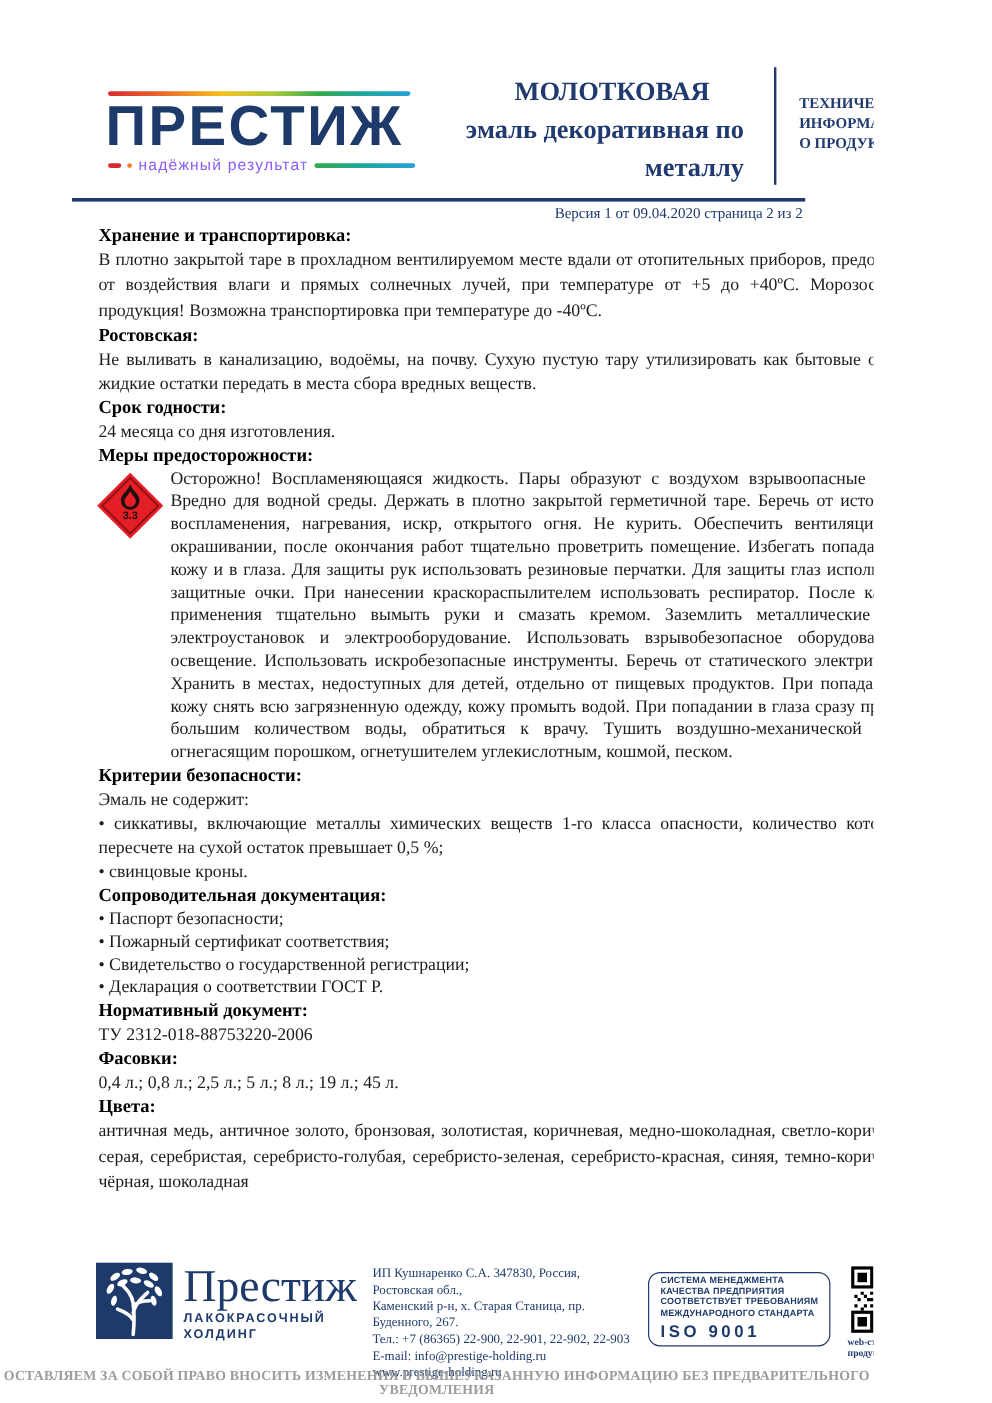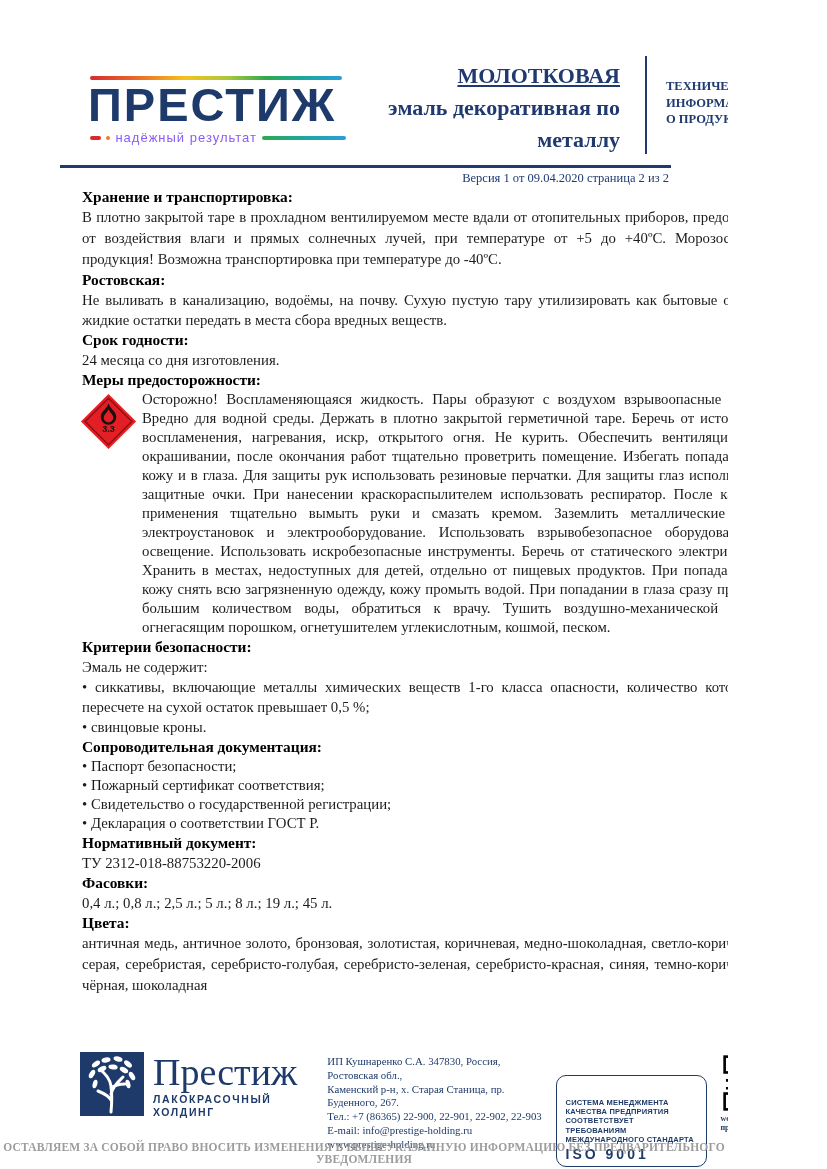--- a/index.html
+++ b/index.html
@@ -34,21 +34,21 @@
   }
   .dash-grad {
     flex: 0 0 84px; height: 4px; border-radius: 2px;
     background: linear-gradient(90deg,#31a84c,#1ba7a0,#2a9fd8);
   }
   .product-title {
     position: absolute; left: 330px; top: 60px; width: 290px;
     text-align: right; color: #203a70; font-weight: bold;
     font-size: 22px; line-height: 32px;
   }
-  .product-title .pt-line1 { display: block; padding-left: 70px; text-decoration: underline; }
+  .product-title .pt-line1 { display: block; text-align: center; padding-left: 70px; }
   .v-divider { position: absolute; left: 645px; top: 56px; width: 2px; height: 98px; background: #203a70; }
   .doc-type {
     position: absolute; left: 666px; top: 78px;
     color: #203a70; font-weight: bold; font-size: 12.5px; line-height: 16.5px;
   }
   .header-rule { position: absolute; left: 60px; right: 57px; top: 165px; height: 2.5px; background: #203a70; }
   .version-line {
     position: absolute; top: 171px; right: 59px;
     color: #203a70; font-size: 12.5px;
   }
@@ -65,25 +65,25 @@
 
   
   .footer { position: absolute; left: 80px; top: 1052px; width: 702px; display: flex; align-items: flex-start; }
   .tree-box { flex: 0 0 64px; width: 64px; height: 64px; }
   .brand-block { margin-left: 9px; margin-top: 1px; }
   .footer-brand { color: #1e3a6a; font-size: 38px; line-height: 38px; }
   .footer-brand-sub {
     font-family: "Liberation Sans", sans-serif; font-weight: bold;
     color: #1e3a6a; font-size: 10.5px; line-height: 12.5px; letter-spacing: 1.6px; margin-top: 2px;
   }
-  .contact { margin-left: 30px; margin-top: 3px; color: #1e3a6a; font-size: 10.8px; line-height: 13.8px; width: 218px; }
+  .contact { margin-left: 13px; margin-top: 3px; color: #1e3a6a; font-size: 10.8px; line-height: 13.8px; width: 218px; }
   .iso-badge {
-    margin-left: 12px; margin-top: 23px;
+    margin-left: 12px; margin-top: 8px;
     border: 1.6px solid #1e3a6a; border-radius: 10px;
-    padding: 22px 9px 4px 9px; color: #1e3a6a;
+    padding: 1px 9px 4px 9px; color: #1e3a6a;
     font-family: "Liberation Sans", sans-serif; width: 152px;
   }
   .iso-lines { font-size: 7.5px; font-weight: bold; line-height: 9.2px; letter-spacing: 0.2px; }
   .iso-standard { font-size: 14px; font-weight: bold; letter-spacing: 3px; margin-top: 2px; }
   .qr-block { margin-left: 14px; margin-top: 2px; width: 62px; }
   .qr { width: 58px; height: 58px; display: block; margin: 0 auto; }
   .qr-caption { font-size: 8px; font-weight: bold; color: #203a70; line-height: 9px; margin-top: 2px; }
   .disclaimer {
     position: absolute; left: 0; right: 0; top: 1141px;
     text-align: center; color: #9c9c9c; font-weight: bold;

